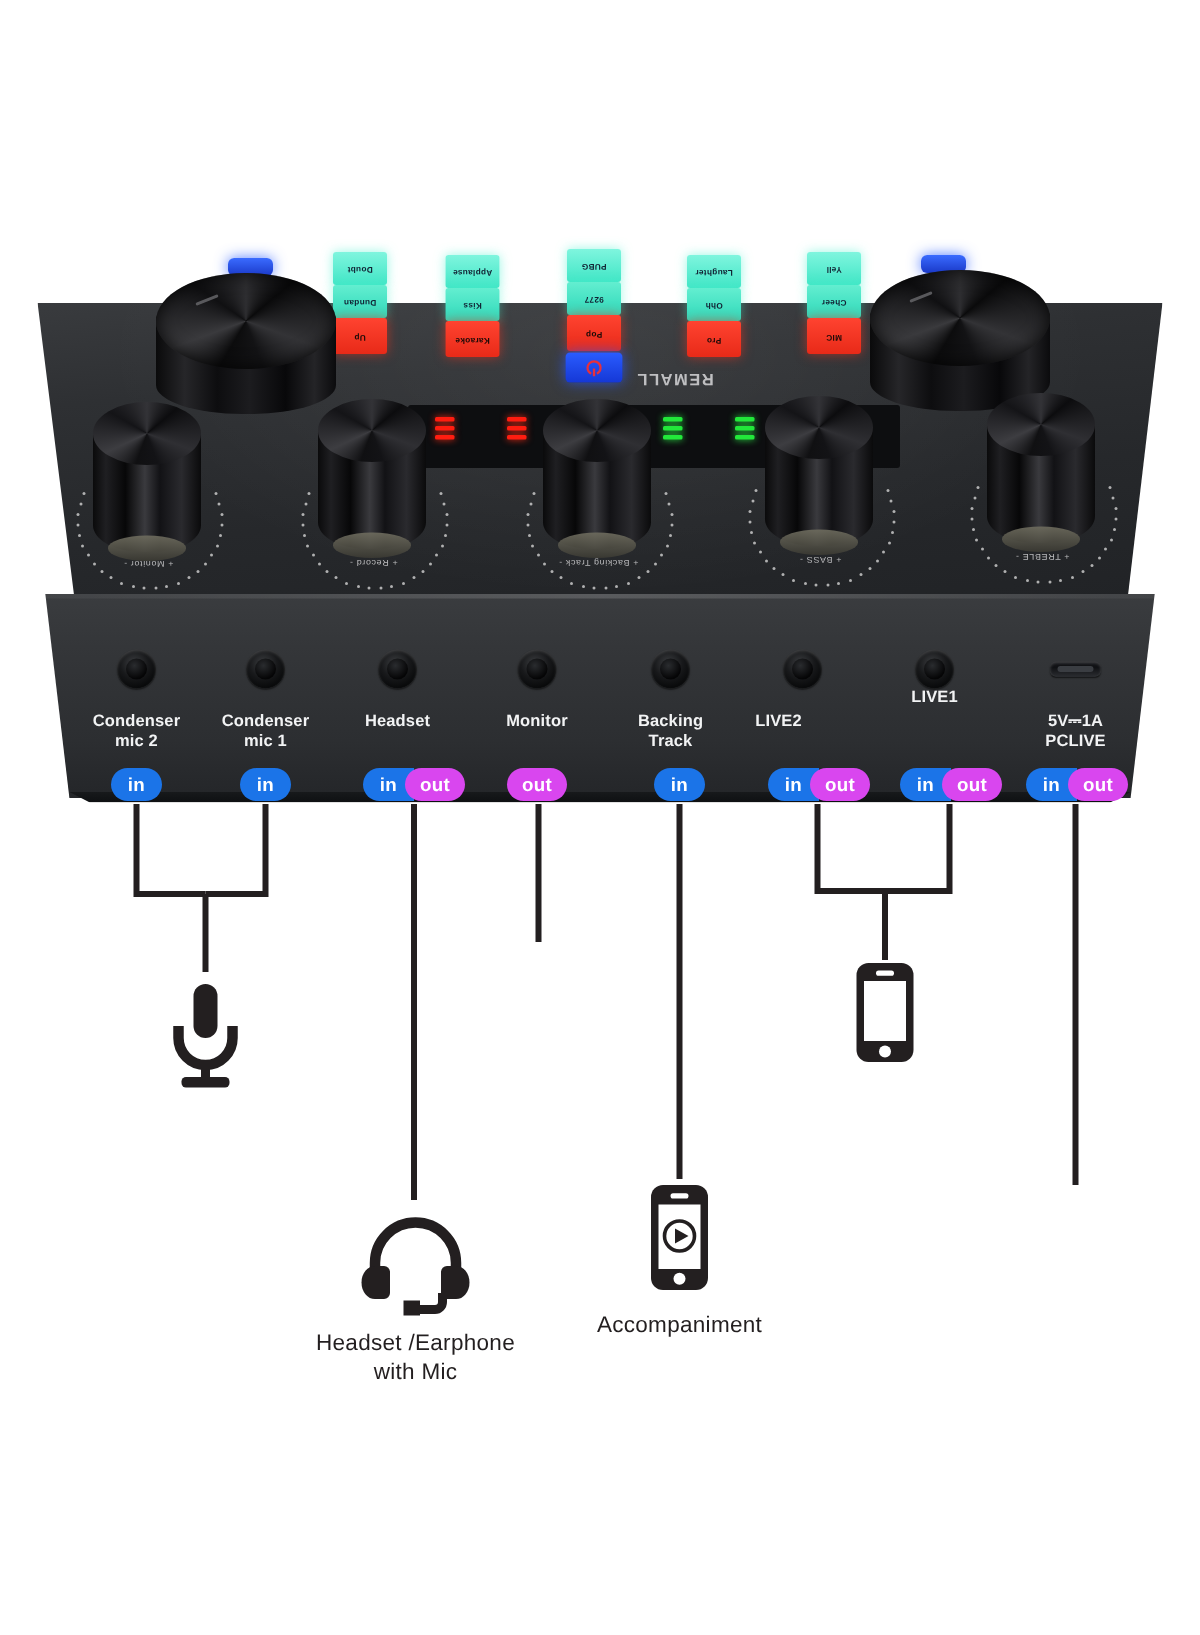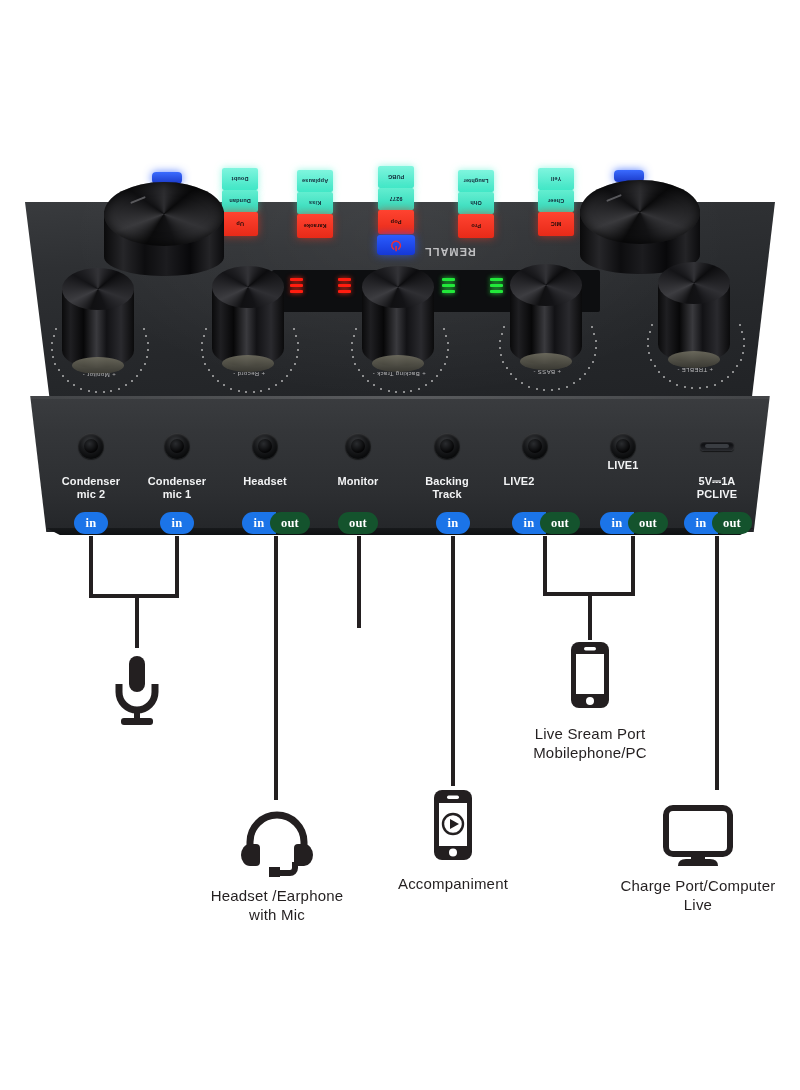--- a/index.html
+++ b/index.html
@@ -144,28 +144,28 @@
     background:#3a3d42;
   }
 
   .port-label{
     position:absolute;text-align:center;color:#f2f3f4;
     font-size:11px;line-height:12.5px;font-weight:bold;white-space:pre-line;
     letter-spacing:.1px;
   }
 
   
-  .badge-group{position:absolute;display:flex;align-items:flex-start;font-family:Liberation Serif, serif;}
+  .badge-group{position:absolute;display:flex;align-items:flex-start;}
   .badge{
     height:22px;min-width:34px;padding:0 4px;box-sizing:border-box;
     display:flex;align-items:center;justify-content:center;
     font-size:12.5px;font-weight:bold;color:#fff;letter-spacing:.2px;
   }
   .badge.in{background:#1b74e8;border-radius:11px;}
-  .badge.out{background:#14532d;border-radius:11px;}
+  .badge.out{background:#d946ef;border-radius:11px;}
   .badge-group.pair .badge.in{border-radius:11px 0 0 11px;margin-right:-6px;}
   .badge-group.pair .badge.out{border-radius:11px;position:relative;z-index:2;min-width:40px;}
 
   
   #wires{position:absolute;left:0;top:0;width:800px;height:1090px;pointer-events:none;}
 
   
   .callout{position:absolute;text-align:center;}
   .callout .ico{display:flex;align-items:flex-end;justify-content:center;height:84px;}
   .callout .cap{
@@ -549,22 +549,20 @@
 
   <div class="callout" style="left:498px;top:634px;width:184px;">
     <div class="ico">
       <svg width="54" height="82" viewBox="0 0 54 82">
         <rect x="8" y="6" width="38" height="66" rx="8" fill="#231f20"></rect>
         <rect x="13" y="18" width="28" height="40" fill="#fff"></rect>
         <rect x="21" y="11" width="12" height="3.5" rx="1.7" fill="#fff"></rect>
         <circle cx="27" cy="65" r="4" fill="#fff"></circle>
       </svg>
     </div>
-    <div class="cap">Live Sream Port
-Mobilephone/PC</div>
   </div>
 
   <div class="callout" style="left:383px;top:784px;width:140px;">
     <div class="ico">
       <svg width="54" height="82" viewBox="0 0 54 82">
         <rect x="8" y="4" width="38" height="70" rx="8" fill="#231f20"></rect>
         <rect x="13" y="17" width="28" height="43" fill="#fff"></rect>
         <rect x="21" y="9.5" width="12" height="3.5" rx="1.7" fill="#fff"></rect>
         <circle cx="27" cy="66.5" r="4" fill="#fff"></circle>
         <circle cx="27" cy="38" r="10" fill="none" stroke="#231f20" stroke-width="2.4"></circle>
@@ -581,25 +579,14 @@
         <path d="M13 44 h6 a4 4 0 0 1 4 4 v14 a4 4 0 0 1 -4 4 h-6 a9 11 0 0 1 0 -22 z" fill="#231f20"></path>
         <path d="M67 44 h-6 a4 4 0 0 0 -4 4 v14 a4 4 0 0 0 4 4 h6 a9 11 0 0 0 0 -22 z" fill="#231f20"></path>
         <path d="M58 62 v6 a5 5 0 0 1 -5 5 h-12" fill="none" stroke="#231f20" stroke-width="6"></path>
         <rect x="32" y="67" width="11" height="10" fill="#231f20"></rect>
       </svg>
     </div>
     <div class="cap">Headset /Earphone
 with Mic</div>
   </div>
 
-  <div class="callout" style="left:598px;top:786px;width:200px;">
-    <div class="ico">
-      <svg width="80" height="66" viewBox="0 0 80 66">
-        <rect x="8" y="4" width="64" height="46" rx="7" fill="none" stroke="#231f20" stroke-width="6"></rect>
-        <rect x="33" y="48" width="14" height="8" fill="#231f20"></rect>
-        <path d="M20 62 q0 -7 8 -7 h24 q8 0 8 7 z" fill="#231f20"></path>
-      </svg>
-    </div>
-    <div class="cap">Charge Port/Computer
-Live</div>
-  </div>
 
 </div>
 
 </body></html>

